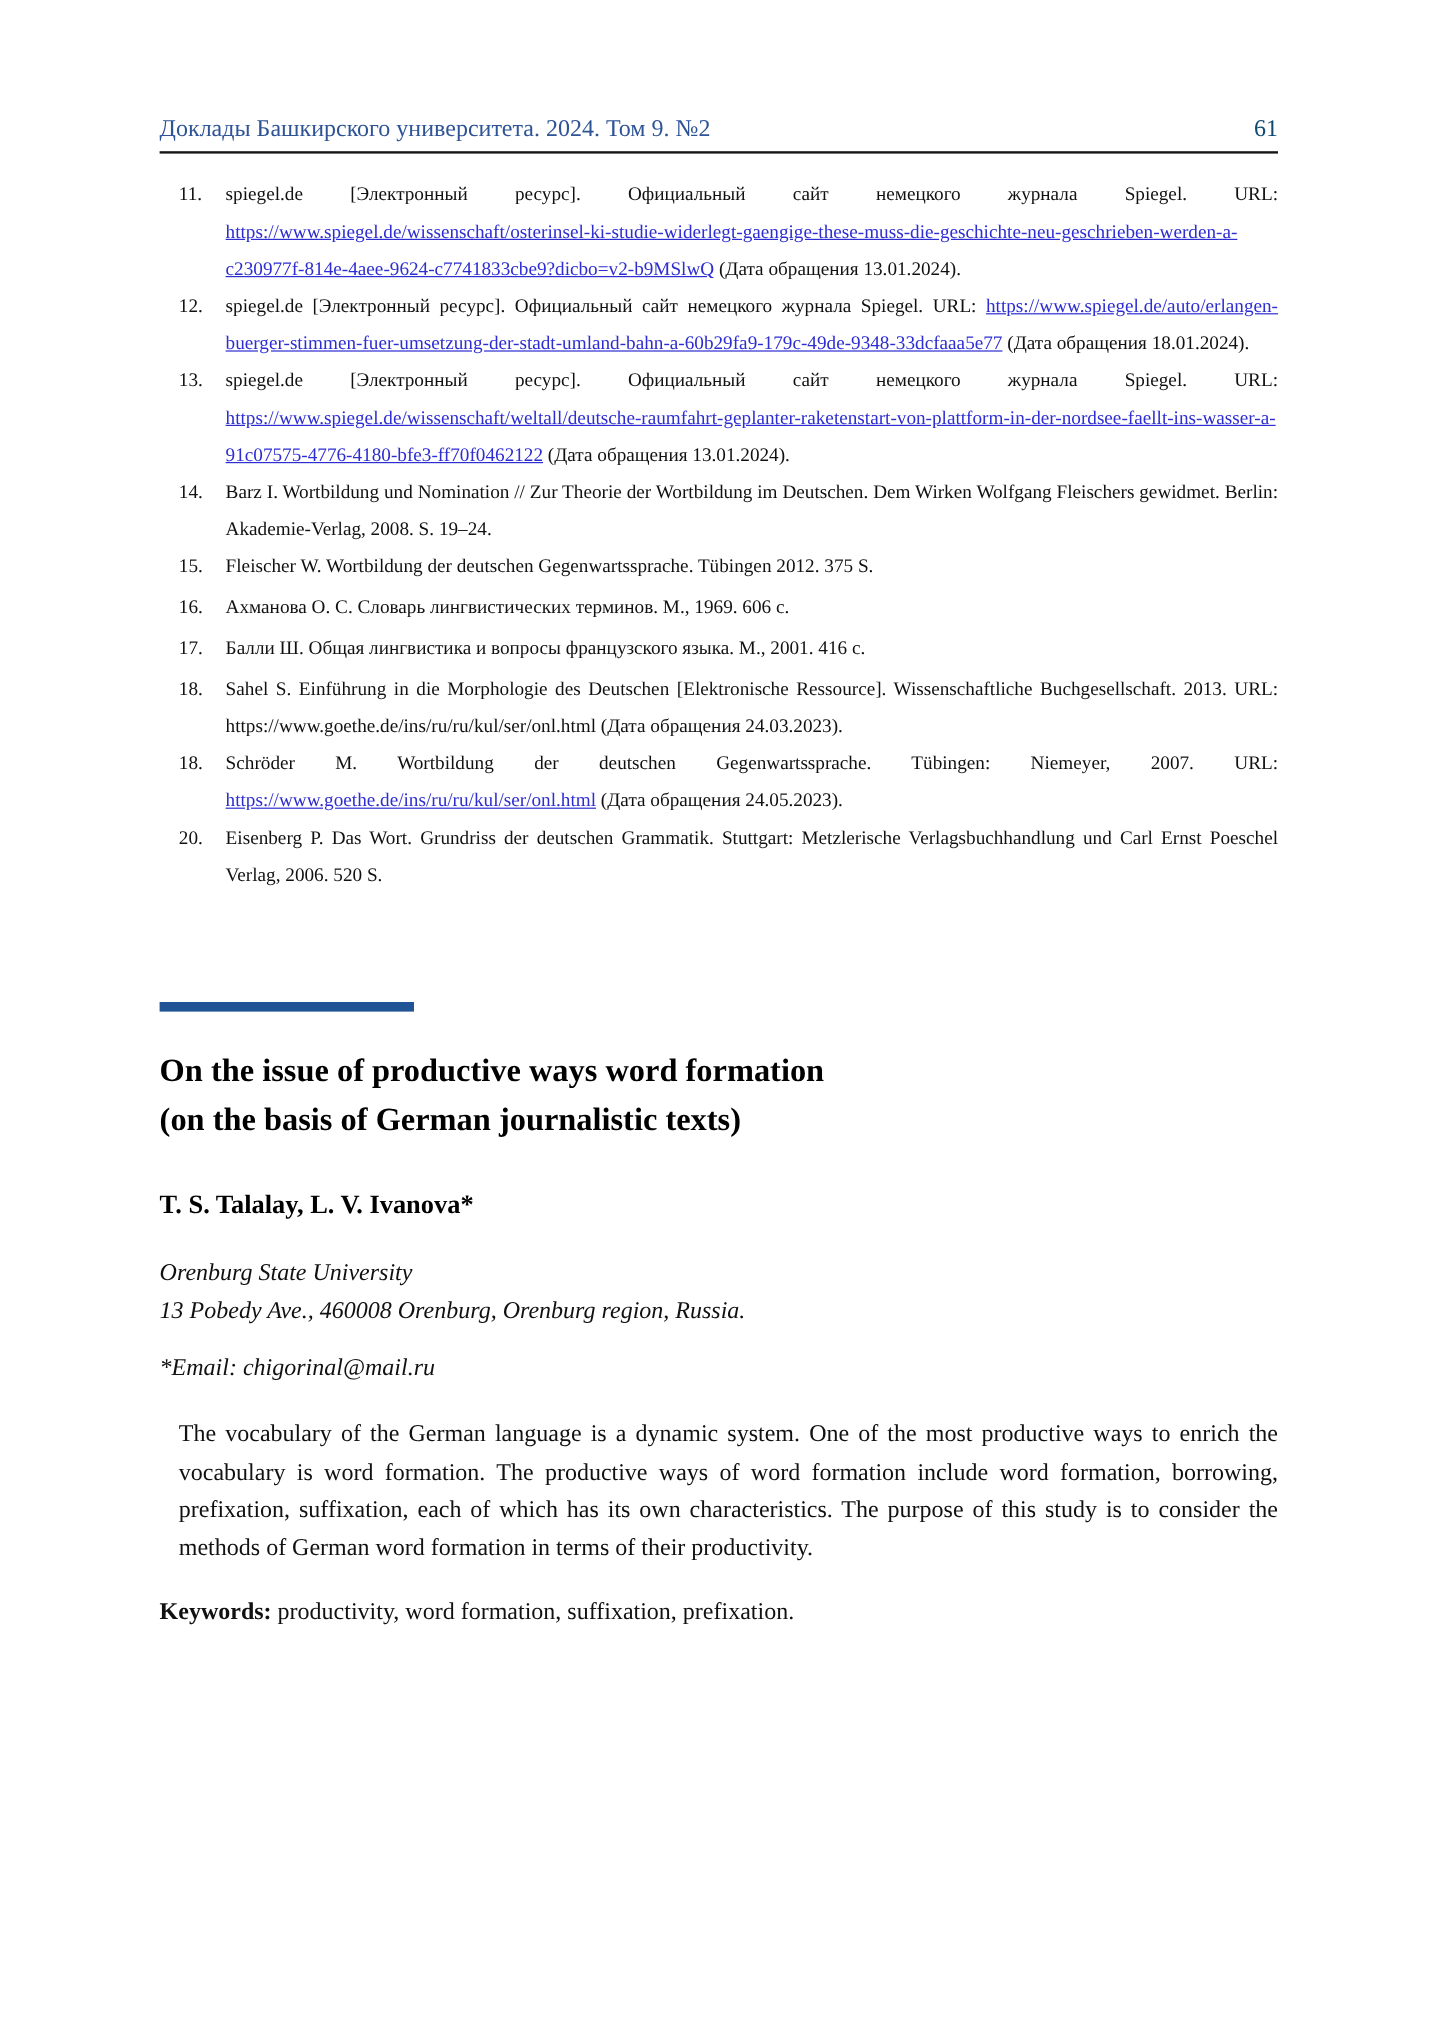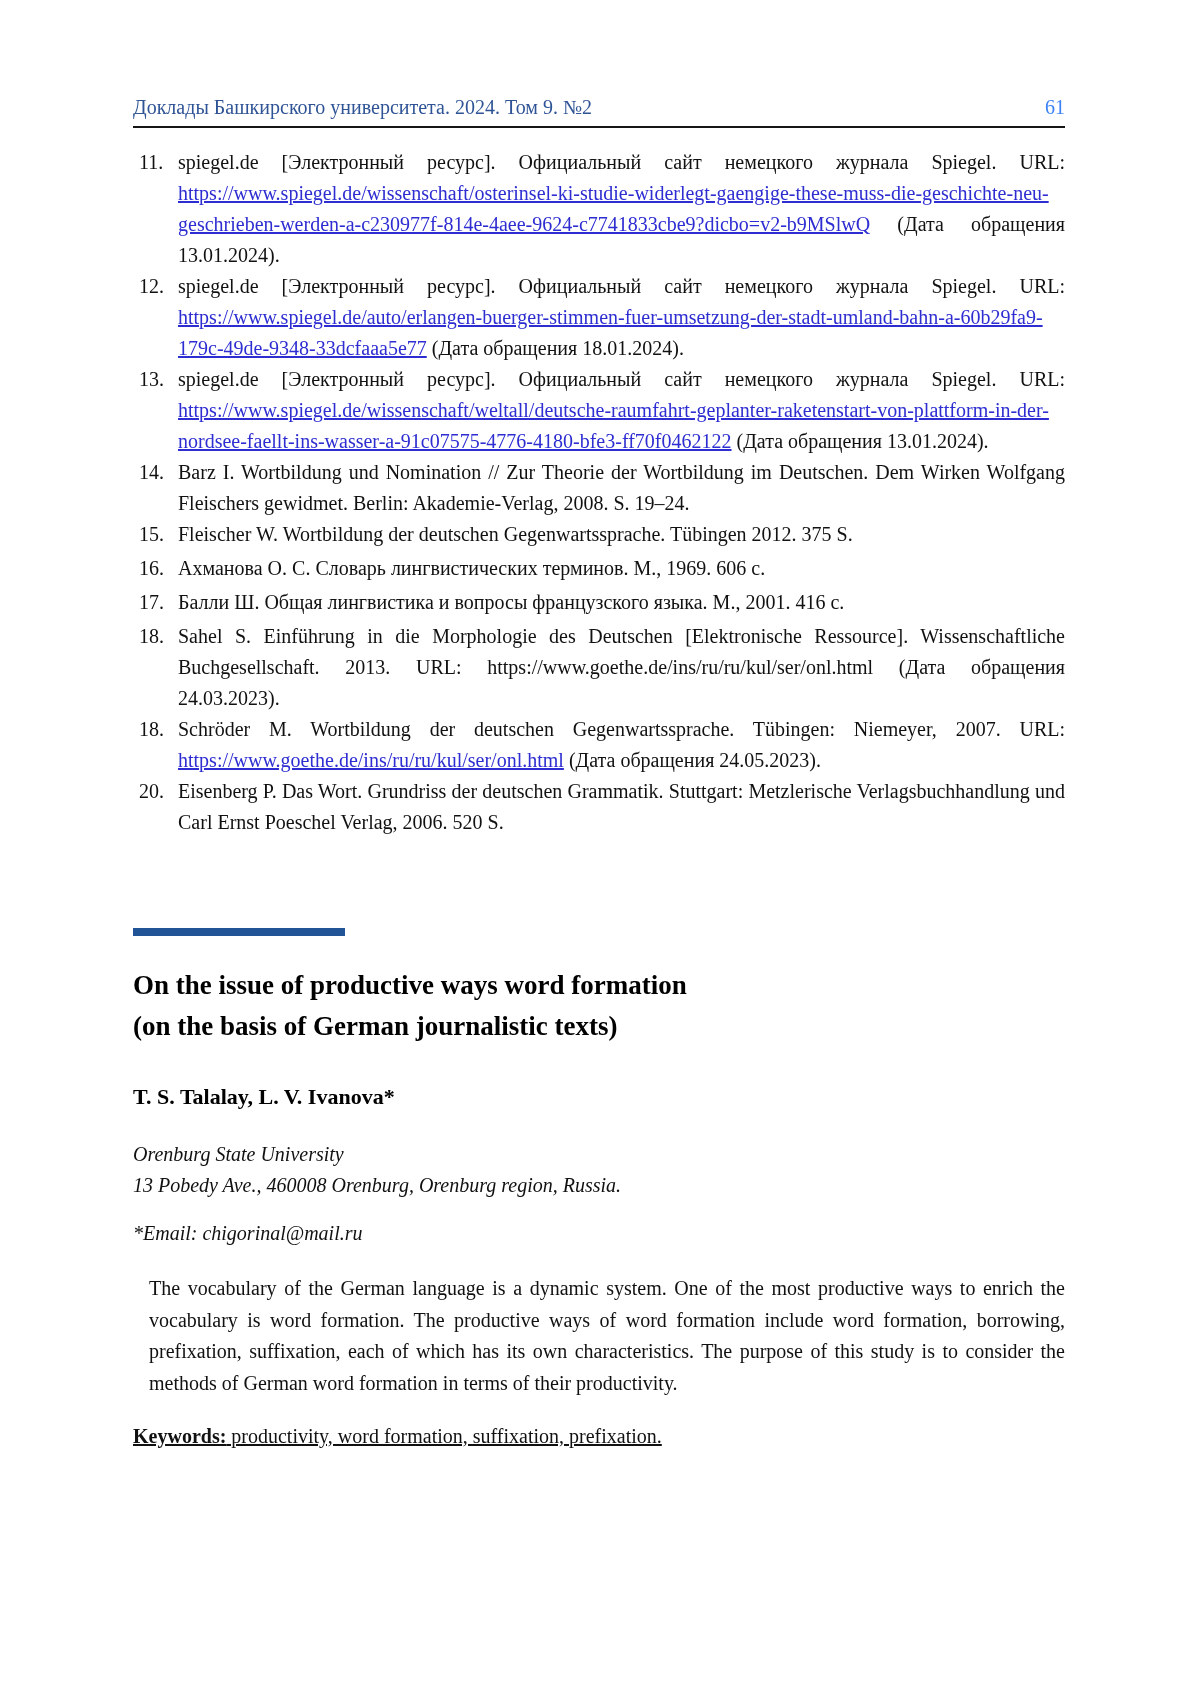--- a/index.html
+++ b/index.html
@@ -4,34 +4,34 @@
 <style>
   html,body{margin:0;padding:0;}
   body{
     width:1200px;height:1697px;background:#ffffff;overflow:hidden;
     color:#111;font-family:"Liberation Serif","DejaVu Serif",serif;
     position:relative;
   }
   .content{position:absolute;left:133px;top:0;width:932px;}
   .running-header{display:flex;justify-content:space-between;align-items:baseline;padding-top:96px;font-size:20px;}
   .journal-title{color:#2f5496;}
-  .page-number{color:#3b82f6;}
+  .page-number{color:#0c4a6e;}
   .header-rule{border-bottom:2px solid #161616;margin-top:7px;}
-  ol.refs{list-style:none;margin:19px 0 0 6px;padding:0;font-size:20px;line-height:31px;text-align:justify;hyphens:manual;}
+  ol.refs{list-style:none;margin:19px 0 0 16px;padding:0;font-size:16px;line-height:31px;text-align:justify;hyphens:manual;}
   .ref{position:relative;padding-left:39px;}
   .ref.spaced{margin-top:3px;}
   .ref .num{position:absolute;left:0;top:0;}
   a.ref-link{color:#2d2dd2;cursor:pointer;}
   .divider-bar{width:212px;height:8px;background:#205496;margin-top:90px;}
   h1.title{font-size:27px;line-height:41px;font-weight:bold;margin:29px 0 16px 0;color:#000;letter-spacing:0;}
   .authors{font-size:22px;font-weight:bold;margin:37px 0 0 0;color:#000;}
   .affil{font-style:italic;font-size:20px;line-height:31px;margin:29px 0 0 0;}
   .email{font-style:italic;font-size:20px;margin:21px 0 0 0;}
   .abstract{font-size:20px;line-height:31.5px;text-align:justify;margin:28px 0 0 16px;hyphens:manual;}
-  .keywords{font-size:20px;margin:26px 0 14px 0;text-decoration:underline;}
+  .keywords{font-size:20px;margin:26px 0 14px 0;}
   .keywords b{font-weight:bold;}
 </style>
 </head>
 <body>
 
 <div class="content">
 
   <header class="running-header">
     <span class="journal-title">Доклады Башкирского университета. 2024. Том 9. №2</span>
     <span class="page-number">61</span>

